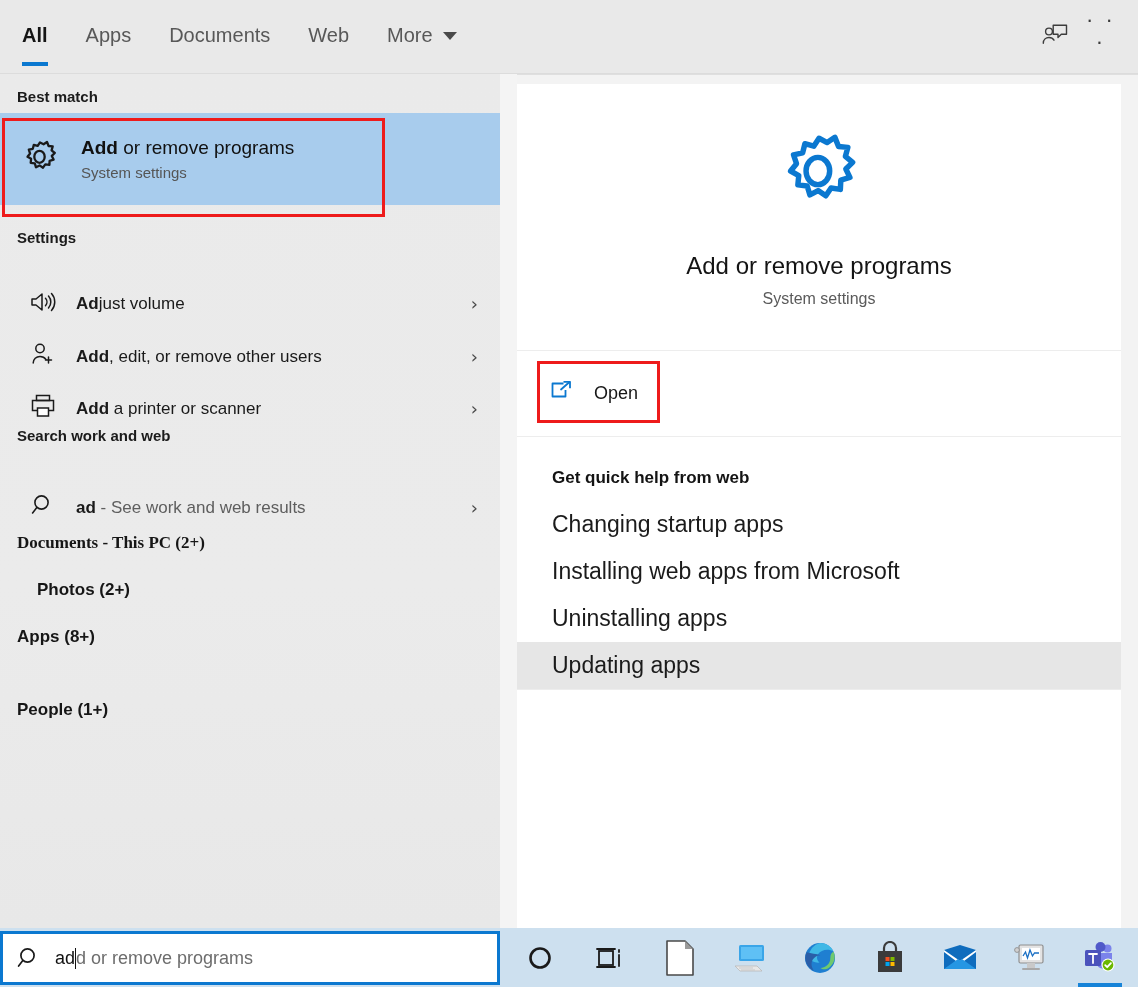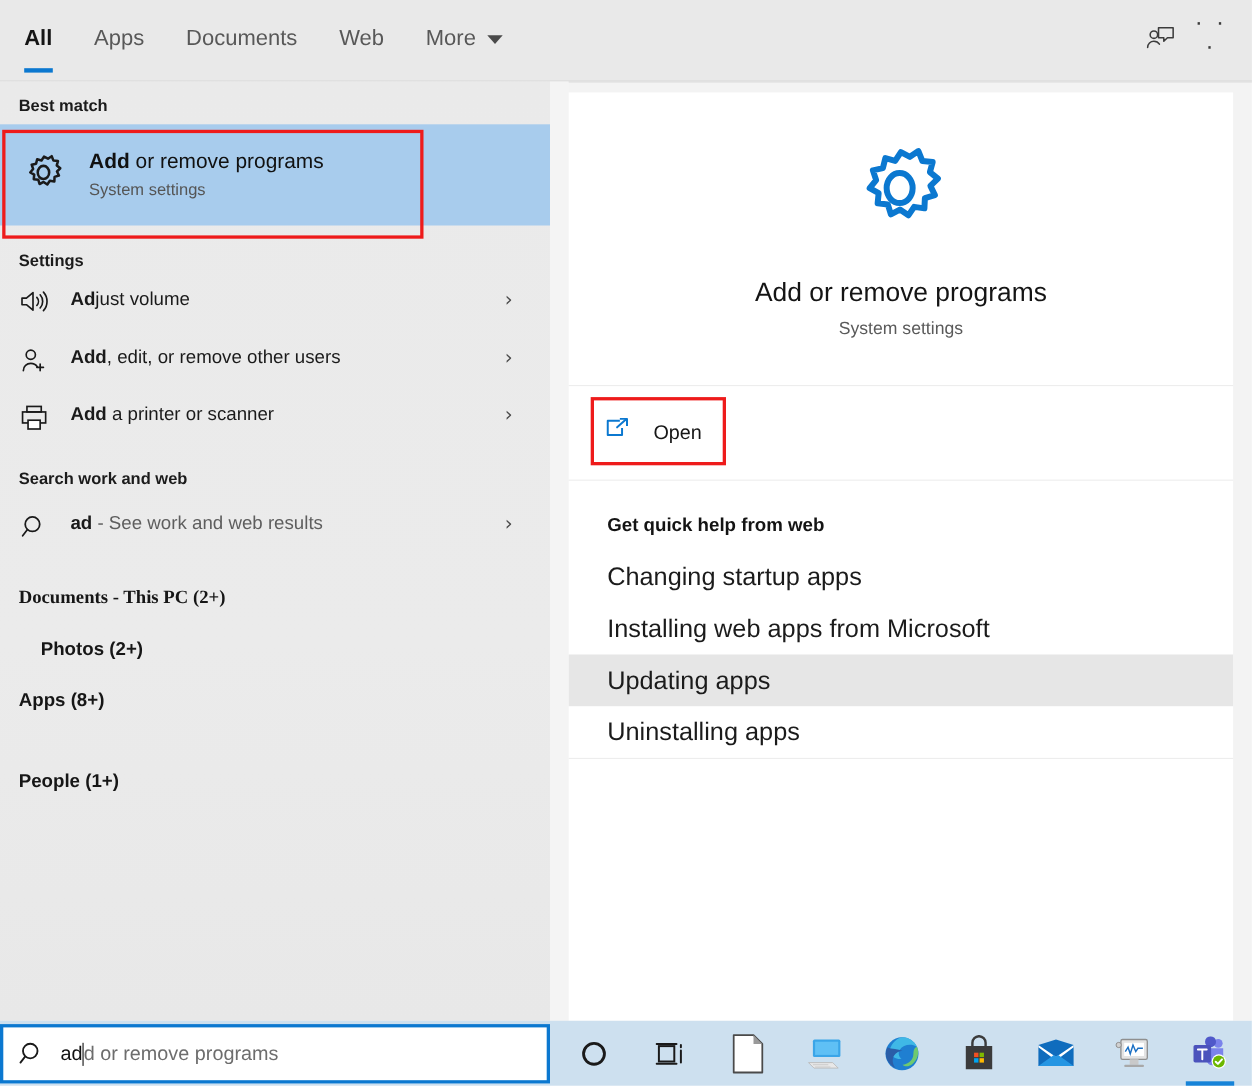--- a/index.html
+++ b/index.html
@@ -154,25 +154,25 @@
   }
   .best-title b { font-weight: bold; }
   .best-sub {
     font-size: 15px;
     color: #555;
     margin-top: 5px;
   }
 
   .list-row {
     position: absolute;
-    left: 0;
+    left: 12px;
     width: 500px;
     height: 52px;
     display: flex;
-    align-items: flex-start;
+    align-items: flex-end;
     cursor: default;
   }
   .row-icon {
     width: 34px;
     margin-left: 14px;
     display: flex;
     align-items: center;
     justify-content: center;
   }
   .row-label {
@@ -506,22 +506,22 @@
             </svg>
           </span>
           <span class="open-label">Open</span>
         </div>
       </div>
 
       <div class="help-block">
         <div class="help-title">Get quick help from web</div>
         <div class="help-item">Changing startup apps</div>
         <div class="help-item">Installing web apps from Microsoft</div>
+        <div class="help-item">Uninstalling apps</div>
         <div class="help-item hovered">Updating apps</div>
-        <div class="help-item">Uninstalling apps</div>
         <div class="help-sep"></div>
       </div>
     </div>
 
     <div class="annot" style="left:2px; top:118px; width:383px; height:99px;"></div>
     <div class="annot" style="left:537px; top:361px; width:123px; height:62px;"></div>
   </div>
 
   <div class="taskbar">
 

